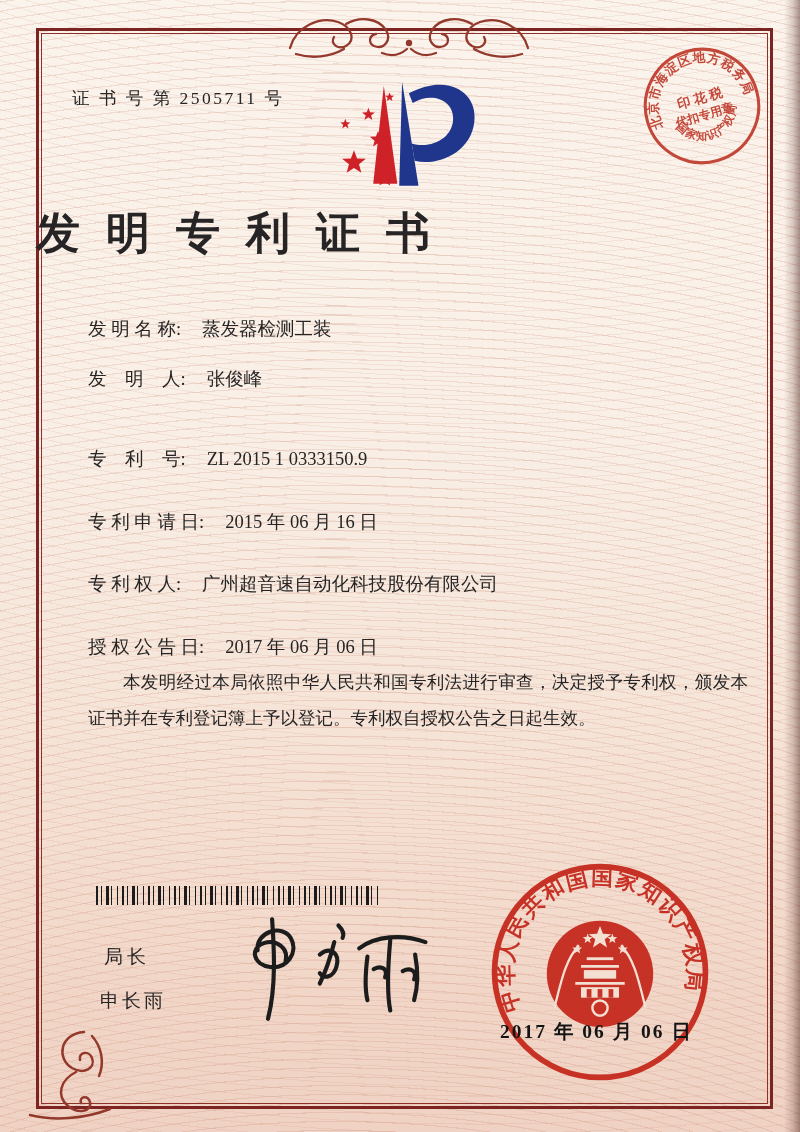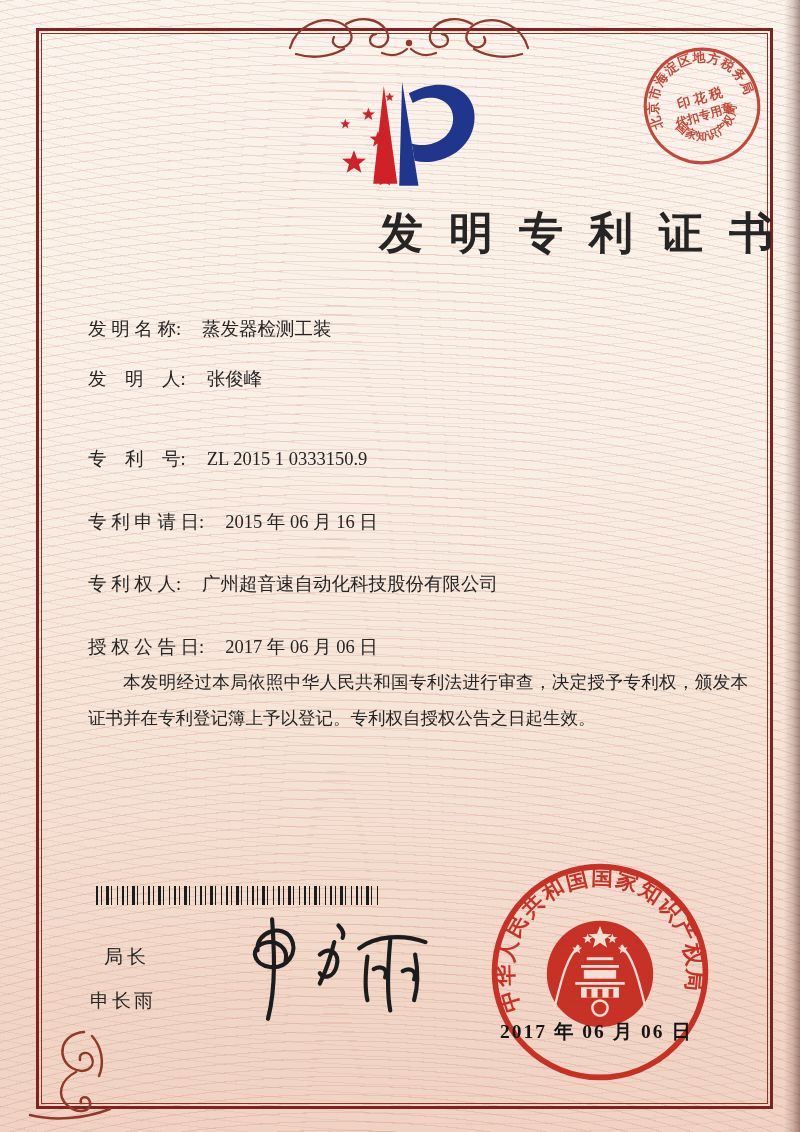--- a/index.html
+++ b/index.html
@@ -13,37 +13,37 @@
   }
   .edge-shade{position:absolute;right:0;top:0;bottom:0;width:16px;
     background:linear-gradient(90deg,transparent,rgba(96,50,40,.22) 55%,rgba(70,35,28,.48));}
   .frame{position:absolute;left:36px;top:28px;width:737px;height:1081px;
     border:3px solid #7c2422;box-sizing:border-box;}
   .frame::after{content:"";position:absolute;inset:2px;border:1px solid #8d3028;}
   .ornament{position:absolute;}
   .cert-no{position:absolute;left:72px;top:86px;font-size:17.5px;letter-spacing:2.5px;}
   .logo{position:absolute;left:328px;top:60px;}
   .tax-stamp{position:absolute;left:640px;top:44px;transform:rotate(-16deg);opacity:.92;}
-  .title{position:absolute;left:36px;width:737px;top:204px;text-align:right;}
+  .title{position:absolute;left:36px;width:737px;top:204px;text-align:left;}
   .title span{font-size:44px;font-weight:bold;letter-spacing:26px;margin-right:-26px;}
   .fields{position:absolute;left:88px;top:316px;width:650px;font-size:18.5px;}
   .field-row{position:absolute;left:0;white-space:nowrap;}
   .field-row .lbl{white-space:pre;}
   .field-row .val{margin-left:21px;text-align:right;}
   .r0{top:0px}.r1{top:50px}.r2{top:130px}.r3{top:193px}.r4{top:255px}.r5{top:318px}
   .body-text{position:absolute;left:88px;top:664px;width:660px;font-size:17.5px;
     line-height:36px;text-align:justify;}
   .body-text p{margin:0;text-indent:2em;}
   .barcode{position:absolute;left:96px;top:886px;width:283px;height:19px;
     background:
      repeating-linear-gradient(90deg,#1c1c1c 0 2px,transparent 2px 5px,#1c1c1c 5px 6px,
        transparent 6px 10px,#1c1c1c 10px 13px,transparent 13px 15px,#1c1c1c 15px 16px,
        transparent 16px 21px,#1c1c1c 21px 22px,transparent 22px 26px);}
   .signer-title{position:absolute;left:92px;top:944px;font-size:19px;letter-spacing:4px;margin-left:12px;}
-  .signer-name{position:absolute;left:90px;top:988px;font-size:19px;letter-spacing:3px;}
+  .signer-name{position:absolute;left:100px;top:988px;font-size:19px;letter-spacing:3px;}
   .signature{position:absolute;left:212px;top:910px;}
   .gov-seal{position:absolute;left:486px;top:858px;opacity:.94;}
   .issue-date{position:absolute;left:500px;top:1018px;font-size:19.5px;font-weight:bold;
     letter-spacing:2px;color:#141414;}
   .footer{position:absolute;left:0;right:0;top:1076px;text-align:center;font-size:15px;
     letter-spacing:1px;}
   svg{display:block;}
 </style>
 </head>
 <body>
@@ -77,20 +77,21 @@
 
   <svg class="ornament" style="left:20px;top:1028px" width="102" height="94" viewBox="0 0 102 94">
     <g fill="none" stroke="#93392c" stroke-width="2.5" stroke-linecap="round">
       <path d="M64,4 C40,6 36,30 52,40 C64,47 76,40 72,30 C69,22 58,24 60,32"></path>
       <path d="M56,44 C40,52 36,68 48,78 C58,86 72,84 70,74 C68,67 59,68 61,75"></path>
       <path d="M10,87 C34,93 64,91 90,81"></path>
       <path d="M72,8 C81,18 85,34 79,48"></path>
     </g>
   </svg>
 
+  <div class="cert-no">证 书 号 第 2505711 号</div>
 
   <svg class="logo" width="154" height="136" viewBox="0 0 160 140">
     <path d="M58,26 L72,128 L47,128 Z" fill="#cf2128"></path>
     <path d="M77,22 L94,130 L74,130 Z" fill="#20368c"></path>
     <path d="M84,34 C126,12 156,34 152,64 C148,96 114,110 90,104 L87,86 C108,92 130,80 130,60 C130,41 108,32 88,44 Z" fill="#20368c"></path>
     <g fill="#cf2128">
       <use href="#star" transform="translate(64,38) scale(0.5)"></use>
       <use href="#star" transform="translate(42,56) scale(0.7)"></use>
       <use href="#star" transform="translate(18,66) scale(0.55)"></use>
       <use href="#star" transform="translate(52,82) scale(0.9)"></use>

